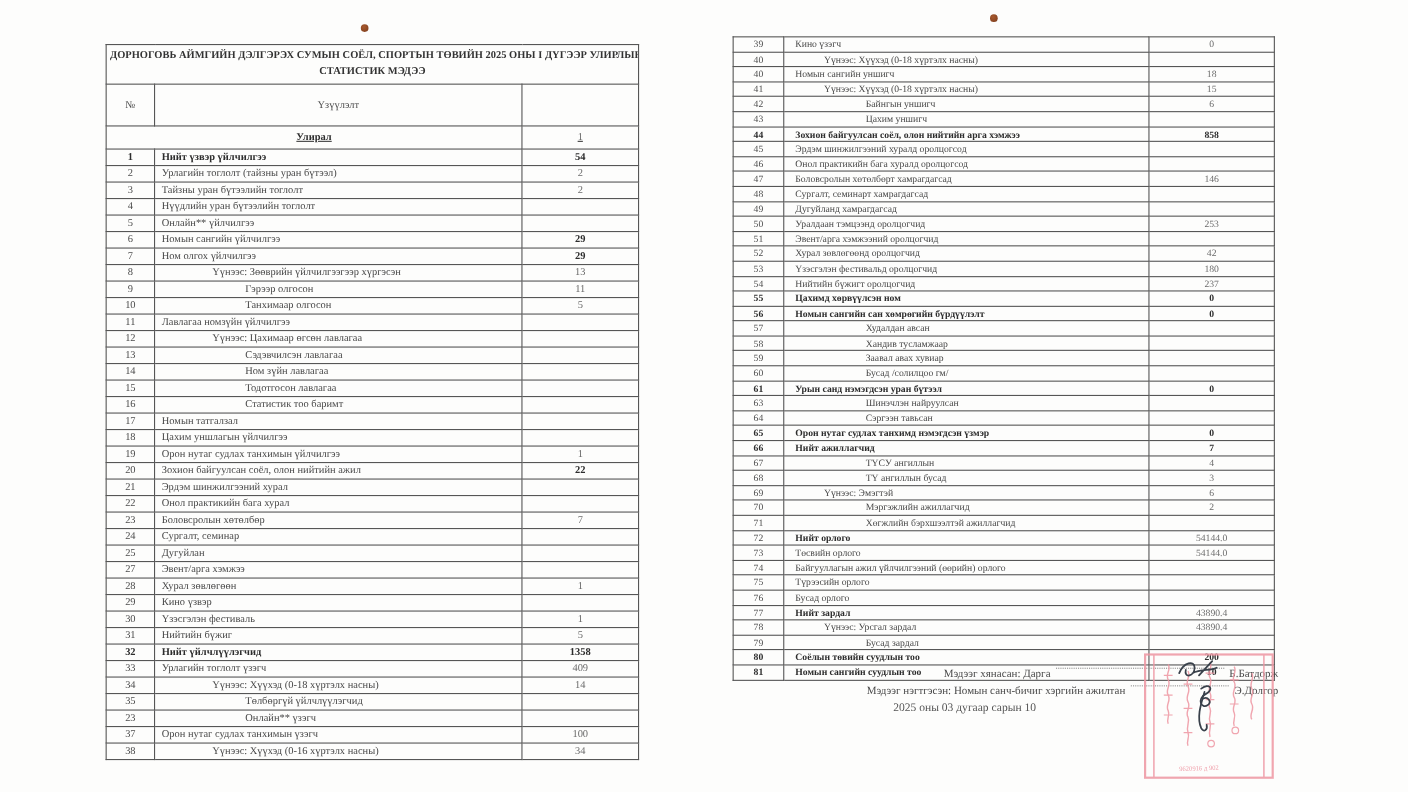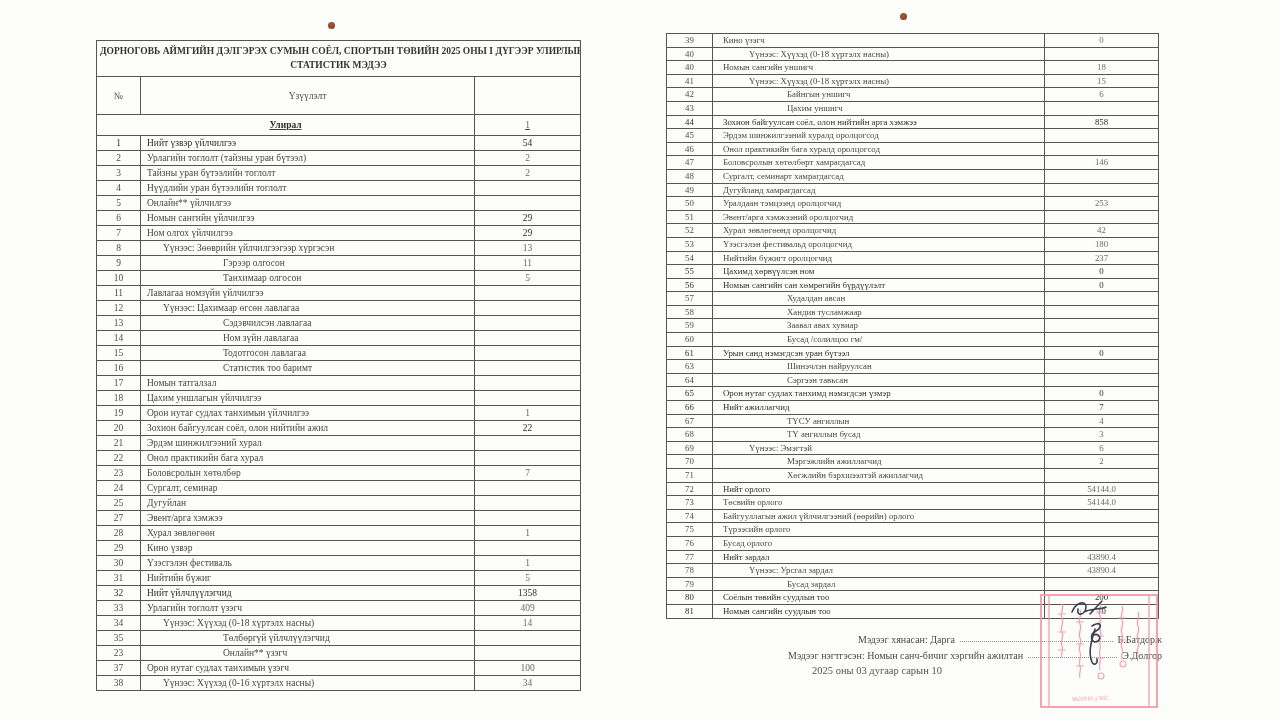--- a/index.html
+++ b/index.html
@@ -23,35 +23,35 @@
   .pl tr.head-row{height:38px;}
   .pl tr.quarter-row{height:21px;text-decoration:underline;}
 
   
   .pr td{font-size:8.8px;}
   .pr tr{height:13.4px;line-height:12.6px;}
 
   td.no{text-align:center;color:#4d4d4d;}
   td.label{text-align:left;color:#474747;}
   td.val{text-align:center;color:#6b6b6b;}
-  td.bold{font-weight:normal;color:#2d2d2d;}
-  .pl .i0{padding-left:6px;} .pl .i1{padding-left:22px;} .pl .i2{padding-left:82px;}
+  td.bold{font-weight:bold;color:#2d2d2d;}
+  .pl .i0{padding-left:6px;} .pl .i1{padding-left:52px;} .pl .i2{padding-left:82px;}
   .pr .i0{padding-left:10px;} .pr .i1{padding-left:36px;} .pr .i2{padding-left:74px;}
 
   .title-cell{text-align:center;font-weight:bold;font-size:10px;line-height:1.4;color:#333;padding:3px 8px;}
   .head-cell{text-align:center;font-size:9.5px;color:#4d4d4d;}
   .quarter-label{text-align:center;font-weight:bold;font-size:10.5px;color:#2d2d2d;}
   .quarter-val{text-align:center;color:#6b6b6b;}
 
   .binder-dot{position:absolute;width:7px;height:7px;border-radius:50%;
     background:radial-gradient(circle at 40% 35%, #a85a2e, #7a3a1c);}
   #dot-left{left:328px;top:22px;}
   #dot-right{left:900px;top:13px;}
 
-  .f-line{position:absolute;display:flex;align-items:flex-end;font-size:10px;color:#4a4a4a;z-index:1;margin-top:27px;}
+  .f-line{position:absolute;display:flex;align-items:flex-start;font-size:10px;color:#4a4a4a;z-index:1;}
   #f-line1{left:858px;top:607px;width:304px;}
   #f-line2{left:788px;top:623px;width:374px;}
   #f-line3{left:812px;top:638px;font-family:Liberation Serif, serif;font-size:10.5px;color:#555;}
   .leader{flex:1;border-bottom:1.5px dotted #8f8f8f;margin:0 5px 3px 5px;}
 
   #stamp{position:absolute;left:1038px;top:592px;z-index:2;}
   #signatures{position:absolute;left:1040px;top:596px;z-index:3;}
 </style>
 </head>
 <body>

